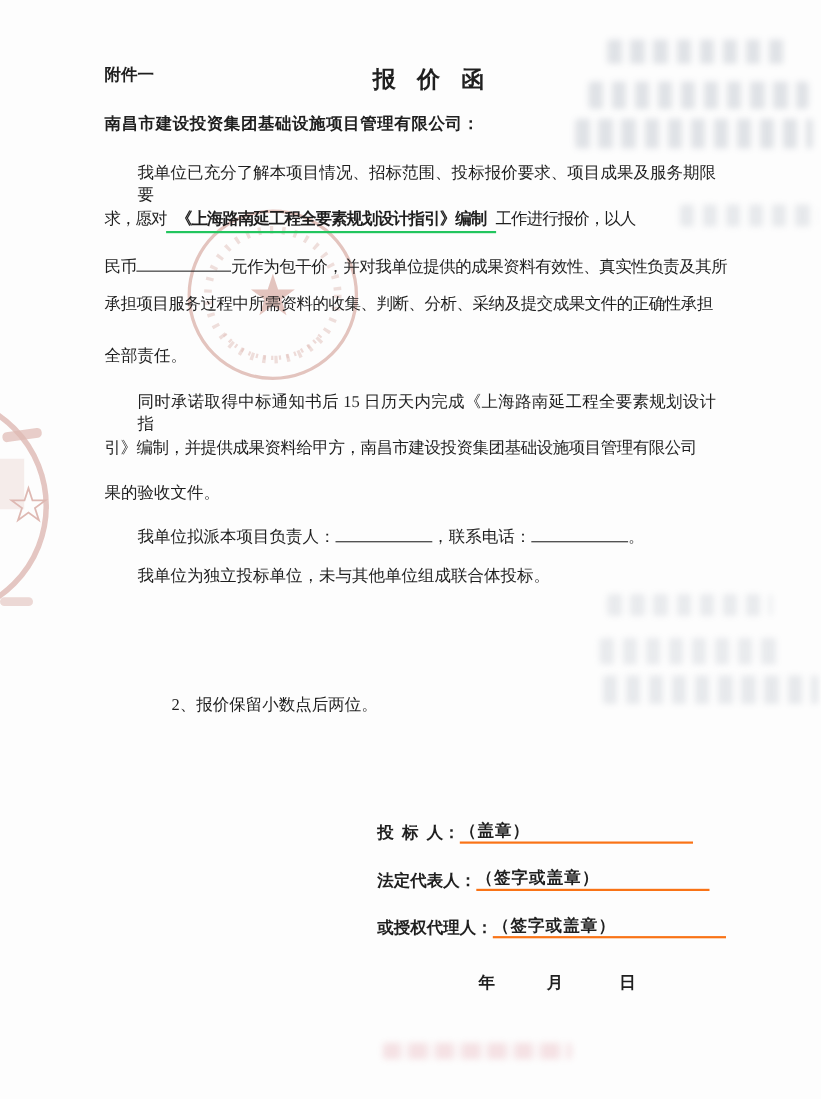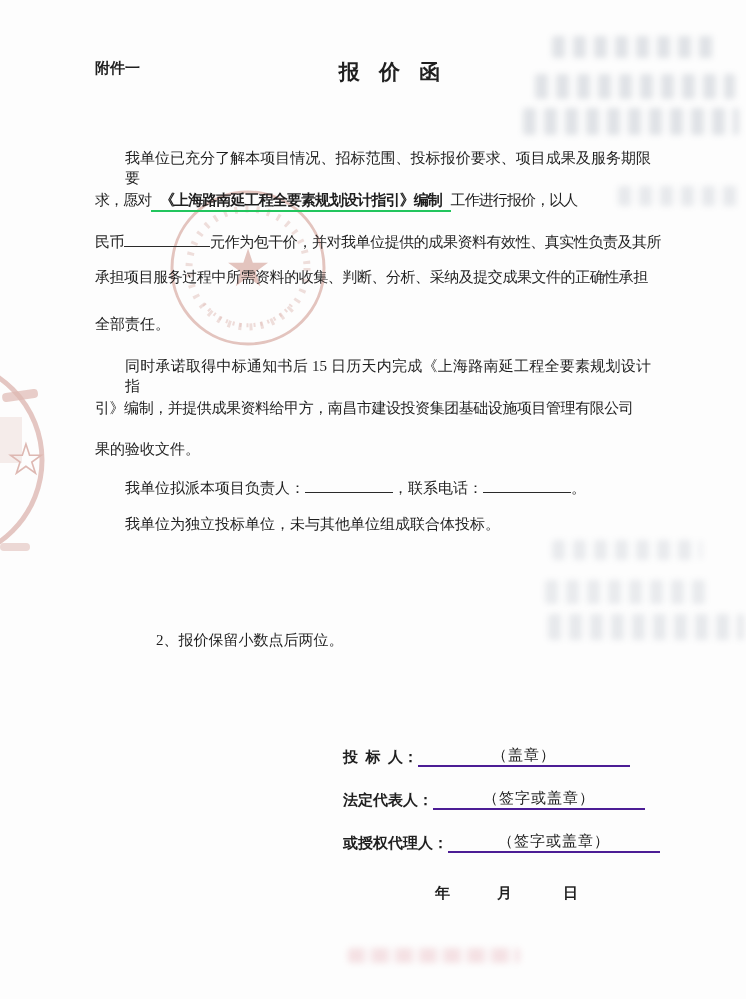--- a/index.html
+++ b/index.html
@@ -27,22 +27,22 @@
   .useg{border-bottom:2px solid #22c55e;display:inline-block;}
   .em{font-weight:bold;}
   .blank{display:inline-block;border-bottom:1.6px solid #2a2a2a;height:15px;vertical-align:baseline;}.w86{width:86px;}.w88{width:88px;}
   
   .note1{position:absolute;left:125px;top:588px;font-size:15px;}
   .note2{position:absolute;left:156px;top:631px;font-size:15px;}
   
   .sig-row{position:absolute;left:343px;font-size:15px;font-weight:bold;display:flex;align-items:flex-end;}
   .sig-1{top:746px;}.sig-2{top:789px;}.sig-3{top:832px;}
   .sig-label{white-space:pre;}
-  .sig-line{display:inline-block;width:212px;border-bottom:2px solid #4c1d95;
-    text-align:center;font-weight:normal;letter-spacing:1px;}
+  .sig-line{display:inline-block;width:212px;border-bottom:2px solid #f97316;
+    text-align:left;font-weight:bold;letter-spacing:1px;}
   .date-row{position:absolute;left:0;top:884px;width:746px;font-size:15px;font-weight:bold;}
   .date-row span{position:absolute;}
   .d-year{left:435px;}.d-month{left:497px;}.d-day{left:563px;}
   
   .seal-center{position:absolute;left:166px;top:186px;opacity:.42;filter:blur(.6px);}
   .seal-edge{position:absolute;left:0;top:355px;opacity:.5;filter:blur(.7px);}
   
   .smudge{position:absolute;filter:blur(3px);opacity:.4;border-radius:3px;
     background:repeating-linear-gradient(90deg,rgba(120,132,150,.55) 0 13px,rgba(120,132,150,0) 13px 21px);}
   .sm1{left:552px;top:36px;width:166px;height:22px;}
@@ -79,20 +79,21 @@
   <svg class="seal-edge" width="50" height="210" viewBox="0 0 50 210">
     <circle cx="-58" cy="105" r="100" fill="none" stroke="var(--stamp,#c0766a)" stroke-width="5" opacity="0.8"></circle>
     <rect x="2" y="36" width="36" height="9" rx="4" fill="var(--stamp,#c0766a)" opacity="0.7" transform="rotate(-8 20 40)"></rect>
     <text x="8" y="118" font-size="40" fill="none" stroke="var(--stamp,#c0766a)" stroke-width="1.6">★</text>
     <rect x="0" y="62" width="22" height="46" fill="var(--stamp,#c0766a)" opacity="0.25"></rect>
     <rect x="0" y="188" width="30" height="8" rx="4" fill="var(--stamp,#c0766a)" opacity="0.55"></rect>
   </svg>
 
   <div class="attachment">附件一</div>
   <h1 class="doc-title">报 价 函</h1>
+  <div class="recipient">南昌市建设投资集团基础设施项目管理有限公司：</div>
 
   <div class="body-block">
     <div class="line l1 jl indent">我单位已充分了解本项目情况、招标范围、投标报价要求、项目成果及服务期限要</div>
 
     <div class="line l2 tighter">
       <span>求，愿对</span><span class="useg"><span class="blank-gap">&nbsp;&nbsp;&nbsp;</span><span class="em">《上海路南延工程全要素规划设计指引》编制</span><span class="blank-gap">&nbsp;&nbsp;&nbsp;</span></span><span>工作进行报价，以人</span>
     </div>
 
     <div class="line l3 tight">
       <span>民币</span><span class="blank w86"></span><span>元作为包干价，并对我单位提供的成果资料有效性、真实性负责及其所</span>

